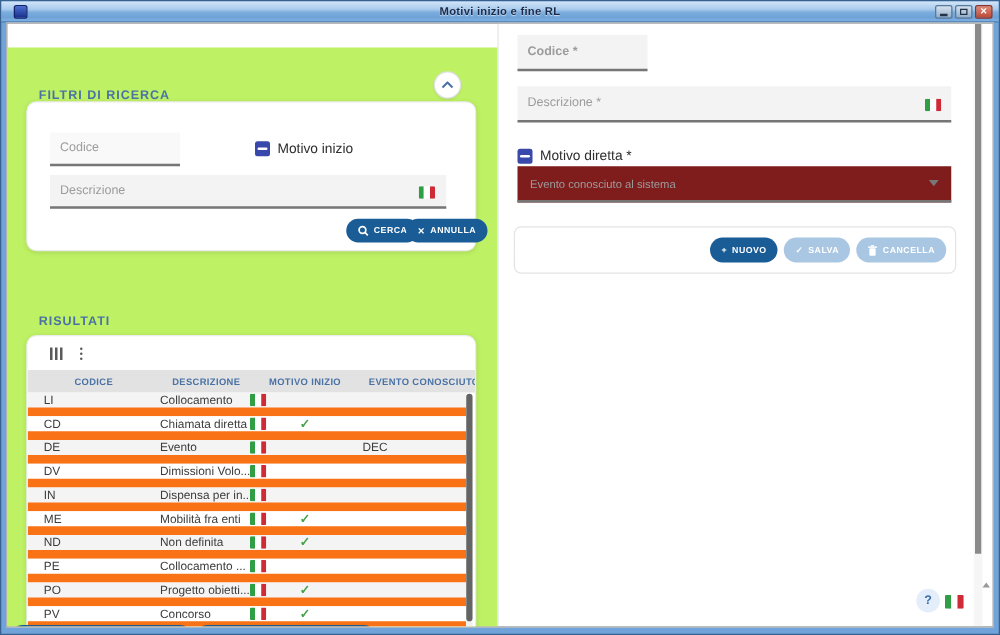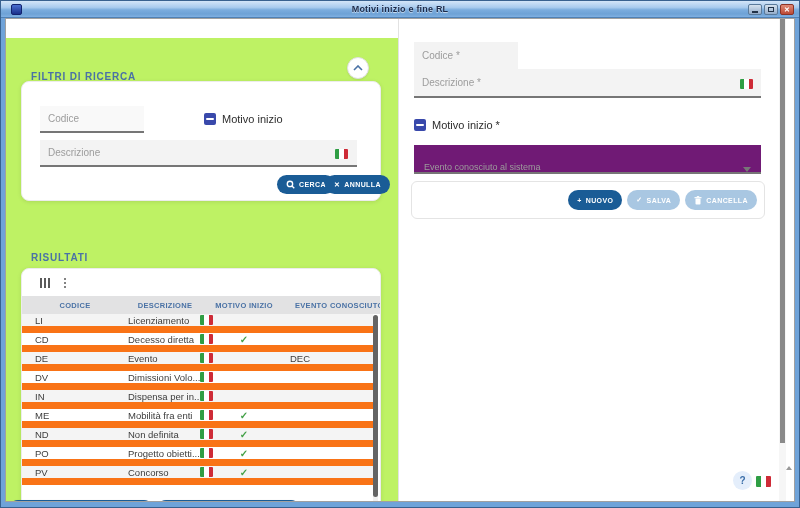--- a/index.html
+++ b/index.html
@@ -80,26 +80,26 @@
   .tc.c3{text-align:center;}
   .tc.c4{padding-left:17px;}
   .check{color:var(--check-green,#43a047);font-size:10px;font-weight:bold;}
   .tbl-scroll{position:absolute;right:2px;top:46px;bottom:3px;width:5px;background:#f0f0f0;border-radius:3px;}
   .tbl-thumb{position:absolute;left:0;right:0;top:0;height:88%;background:#646464;border-radius:3px;}
   
   .footer-btns{position:absolute;left:3px;bottom:2px;display:flex;gap:4px;z-index:6;}
   .footer-btns .pill{height:18px;font-size:6.8px;border-radius:9px;box-shadow:0 1px 2px rgba(0,0,0,.25);}
   
   .right-panel{position:absolute;left:393px;top:0;right:16px;bottom:0;background:#fff;}
-  .rp-codice{position:absolute;left:15px;top:23px;width:104px;height:29px;}
+  .rp-codice{position:absolute;left:15px;top:9px;width:104px;height:29px;font-weight:bold;}
   .rp-desc{position:absolute;left:15px;top:50px;width:347px;height:29px;}
   .flag-desc-right{position:absolute;left:341px;top:60px;}
   .rp-cbx{left:15px;top:100px;}
-  .rp-select{position:absolute;left:15px;top:126px;width:347px;height:29px;background:#701a75;
-    border-bottom:2px solid #767676;display:flex;align-items:flex-end;padding:0 10px;}
+  .rp-select{position:absolute;left:15px;top:114px;width:347px;height:29px;background:#7f1d1d;
+    border-bottom:2px solid #767676;display:flex;align-items:center;padding:0 10px;}
   .rp-select .ph{flex:1;font-size:9px;color:#9c9c9c;}
   .sel-arrow{width:0;height:0;border-left:4px solid transparent;border-right:4px solid transparent;
     border-top:5px solid #777;}
   .actions-card{position:absolute;left:12px;top:162px;width:354px;height:38px;background:#fff;
     border:1px solid #e4e4e4;border-radius:6px;display:flex;align-items:center;justify-content:flex-end;
     gap:5px;padding-right:7px;}
   .actions-card .pill{height:20px;font-size:7px;}
   .help-btn{position:absolute;right:26px;bottom:11px;width:19px;height:19px;border-radius:50%;
     background:#e4eefb;color:#3a6ea8;font-size:10px;font-weight:bold;
     display:flex;align-items:center;justify-content:center;}
@@ -188,34 +188,34 @@
         <div class="thead">
           <div class="th c1">CODICE</div>
           <div class="th c2">DESCRIZIONE</div>
           <div class="th c3">MOTIVO INIZIO</div>
           <div class="th c4">EVENTO CONOSCIUTO...</div>
         </div>
         <div class="tbody">
             <div class="trow">
               <div class="tc c1">LI</div>
               <div class="tc c2">
-                <span class="dtext">Licenziamento</span>
+                <span class="dtext">Collocamento</span>
                 <span class="flag">
                   <i class="fg"></i>
                   <i class="fw"></i>
                   <i class="fr"></i>
                 </span>
               </div>
               <div class="tc c3"></div>
               <div class="tc c4"></div>
             </div>
             <div class="trow">
               <div class="tc c1">CD</div>
               <div class="tc c2">
-                <span class="dtext">Decesso diretta</span>
+                <span class="dtext">Chiamata diretta</span>
                 <span class="flag">
                   <i class="fg"></i>
                   <i class="fw"></i>
                   <i class="fr"></i>
                 </span>
               </div>
               <div class="tc c3"><span class="check">✓</span></div>
               <div class="tc c4"></div>
             </div>
             <div class="trow">
@@ -274,20 +274,33 @@
               <div class="tc c1">ND</div>
               <div class="tc c2">
                 <span class="dtext">Non definita</span>
                 <span class="flag">
                   <i class="fg"></i>
                   <i class="fw"></i>
                   <i class="fr"></i>
                 </span>
               </div>
               <div class="tc c3"><span class="check">✓</span></div>
+              <div class="tc c4"></div>
+            </div>
+            <div class="trow">
+              <div class="tc c1">PE</div>
+              <div class="tc c2">
+                <span class="dtext">Collocamento ...</span>
+                <span class="flag">
+                  <i class="fg"></i>
+                  <i class="fw"></i>
+                  <i class="fr"></i>
+                </span>
+              </div>
+              <div class="tc c3"></div>
               <div class="tc c4"></div>
             </div>
             <div class="trow">
               <div class="tc c1">PO</div>
               <div class="tc c2">
                 <span class="dtext">Progetto obietti...</span>
                 <span class="flag">
                   <i class="fg"></i>
                   <i class="fw"></i>
                   <i class="fr"></i>
@@ -341,21 +354,21 @@
       <span class="flag flag-desc-right">
           <i class="fg"></i>
           <i class="fw"></i>
           <i class="fr"></i>
         </span>
 
       <div class="cbx-row rp-cbx">
         <span class="cbx">
             <span class="dash"></span>
           </span>
-        <span class="cbx-label">Motivo inizio *</span>
+        <span class="cbx-label">Motivo diretta *</span>
       </div>
 
       <div class="rp-select">
         <span class="ph">Evento conosciuto al sistema</span>
         <span class="sel-arrow"></span>
       </div>
 
       <div class="actions-card">
         <button class="pill">
           <span>+</span>

